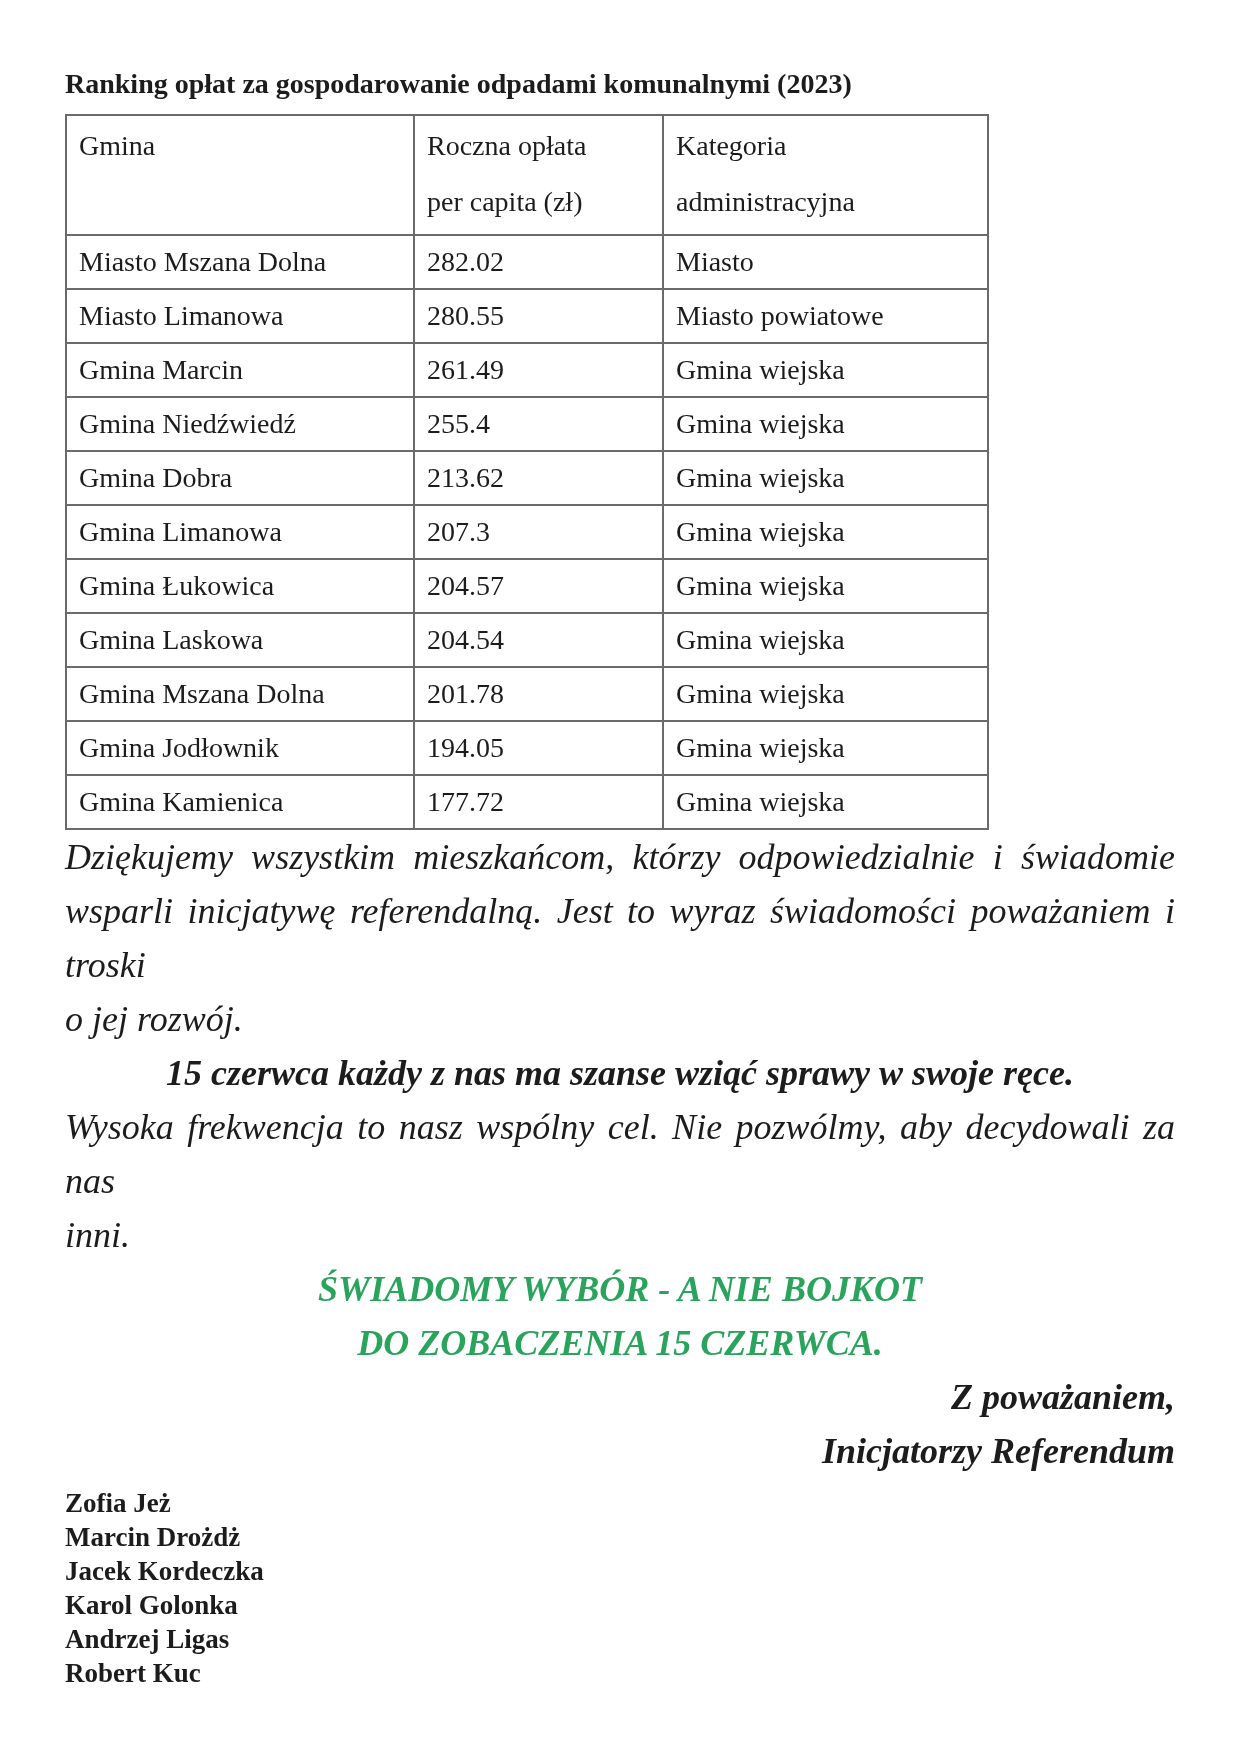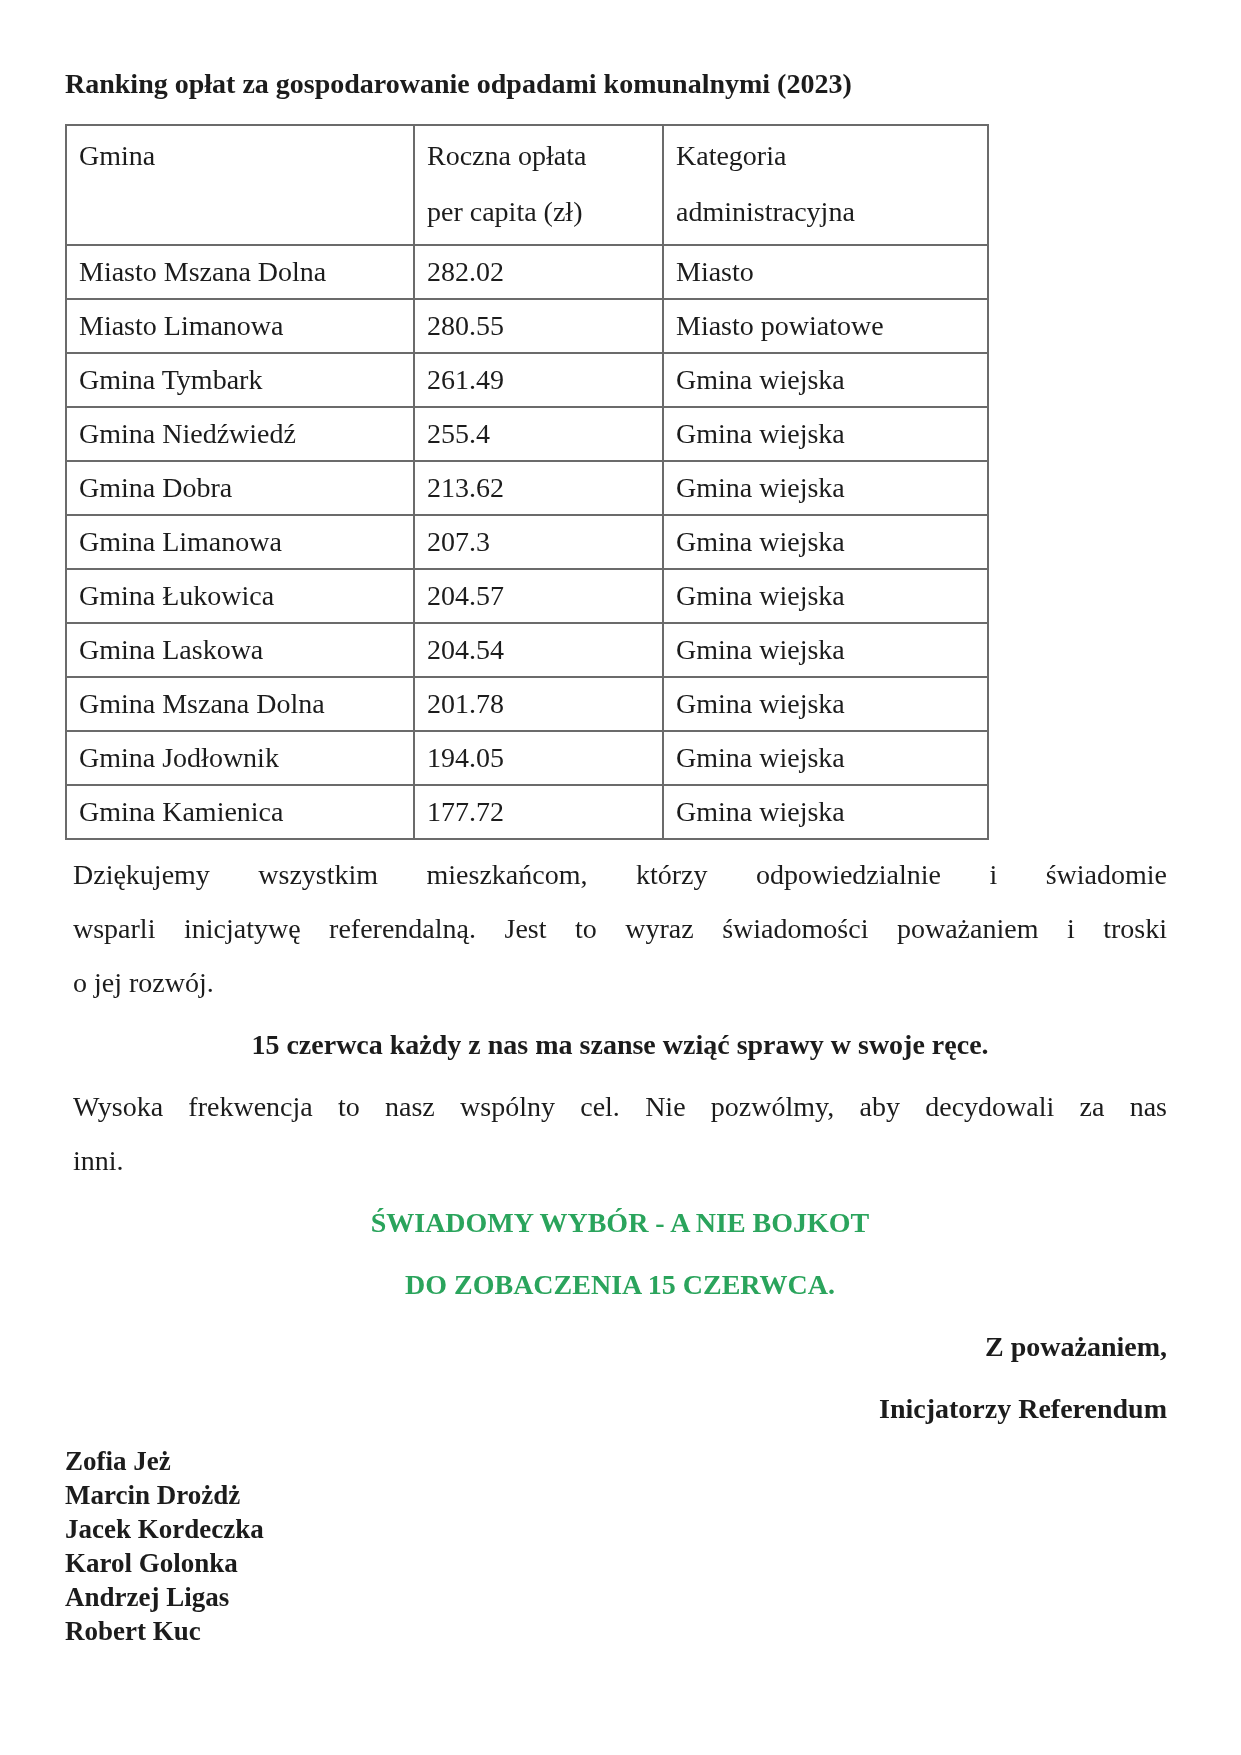--- a/index.html
+++ b/index.html
@@ -12,21 +12,21 @@
     box-sizing: border-box;
     padding: 62px 66px 0 65px;
     font-family: "Liberation Serif", "DejaVu Serif", serif;
     color: #1c1c1c;
     overflow: hidden;
   }
   .doc-title {
     font-size: 28px;
     line-height: 44px;
     font-weight: 700;
-    margin: 0 0 18px 0;
+    margin: 0 0 8px 0;
   }
   table.fees {
     border-collapse: collapse;
     table-layout: fixed;
     width: 922px;
     margin: 0;
     border-radius: 32px;
   }
   table.fees td {
     border: 2px solid #6b6b6b;
@@ -38,21 +38,21 @@
     padding: 3px 12px;
     overflow: hidden;
   }
   table.fees thead td { padding: 2px 12px 4px 12px; }
   table.fees thead td .hline { line-height: 56px; }
   table.fees tbody td { height: 54px; line-height: 45px; }
   .col-gmina { width: 348px; }
   .col-fee { width: 249px; }
   .col-cat { width: 325px; }
 
-  .para { font-size: 28px; line-height: 54px; margin: 8px; }
+  .para { font-size: 36px; line-height: 54px; margin: 0; font-style: italic; }
   .jline { text-align: justify; text-align-last: justify; }
   .lline { text-align: left; }
   .center { text-align: center; }
   .bold { font-weight: 700; }
   .green { color: var(--accent-green, #2aa45c); font-weight: 700; }
   .right { text-align: right; }
   .sig-block { margin-top: 0; }
   .sig-names { font-size: 27px; line-height: 34px; font-weight: 700; text-align: left; margin-top: 8px; }
 </style>
 </head>
@@ -88,21 +88,21 @@
         <td>Miasto Mszana Dolna</td>
         <td>282.02</td>
         <td>Miasto</td>
       </tr>
       <tr>
         <td>Miasto Limanowa</td>
         <td>280.55</td>
         <td>Miasto powiatowe</td>
       </tr>
       <tr>
-        <td>Gmina Tymbark</td>
+        <td>Gmina Marcin</td>
         <td>261.49</td>
         <td>Gmina wiejska</td>
       </tr>
       <tr>
         <td>Gmina Niedźwiedź</td>
         <td>255.4</td>
         <td>Gmina wiejska</td>
       </tr>
       <tr>
         <td>Gmina Dobra</td>

